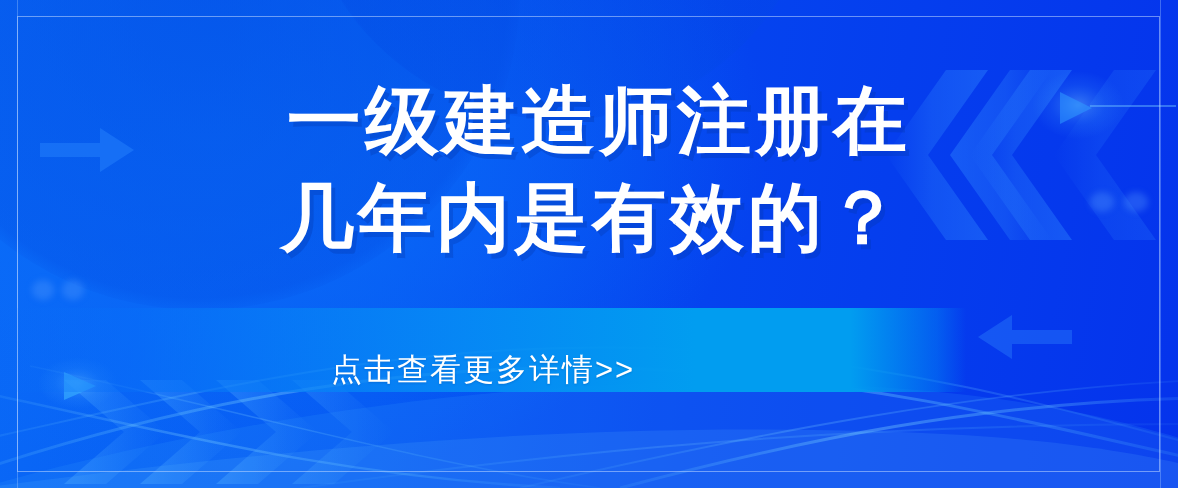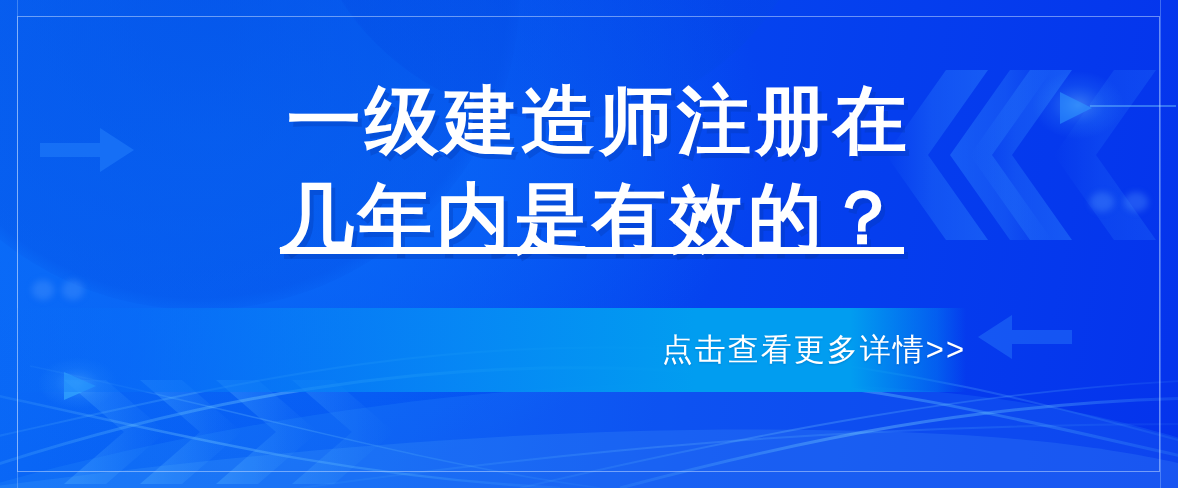--- a/index.html
+++ b/index.html
@@ -71,25 +71,25 @@
       rgba(8,102,247,0.0) 0%,
       rgba(8,110,248,0.55) 14%,
       rgba(6,140,245,0.9) 48%,
       #019df0 72%,
       #019df0 88%,
       rgba(2,122,242,0.55) 97%,
       rgba(3,90,240,0) 100%);
   }
   .cta-text {
     position:absolute;
-    left:0; top:308px;
+    left:0; top:328px;
     width:966px; height:84px;
     display:flex;
     align-items:center;
-    justify-content:flex-end;
+    justify-content:center;
     color:#ffffff;
     font-size:31px;
     font-weight:400;
     letter-spacing:2px;
     text-shadow:0 1px 2px rgba(0,40,120,0.22);
     white-space:nowrap;
   }
 
   
   .headline {
@@ -100,21 +100,21 @@
     color:#ffffff;
     font-weight:bold;
     font-size:74px;
     line-height:97px;
     letter-spacing:4px;
     text-shadow:4px 5px 0 rgba(2,52,170,0.30);
     white-space:nowrap;
   }
   .headline .ln { display:block; }
   .headline .ln1 { padding-left:20px; }
-  .headline .ln2 { padding-left:6px;text-decoration:underline; }
+  .headline .ln2 { padding-left:6px; }
 </style>
 </head>
 <body>
 
 <div id="banner">
 
   <div class="bigcircle"></div>
   <div class="bigcircle2"></div>
 
   <div class="layer">

